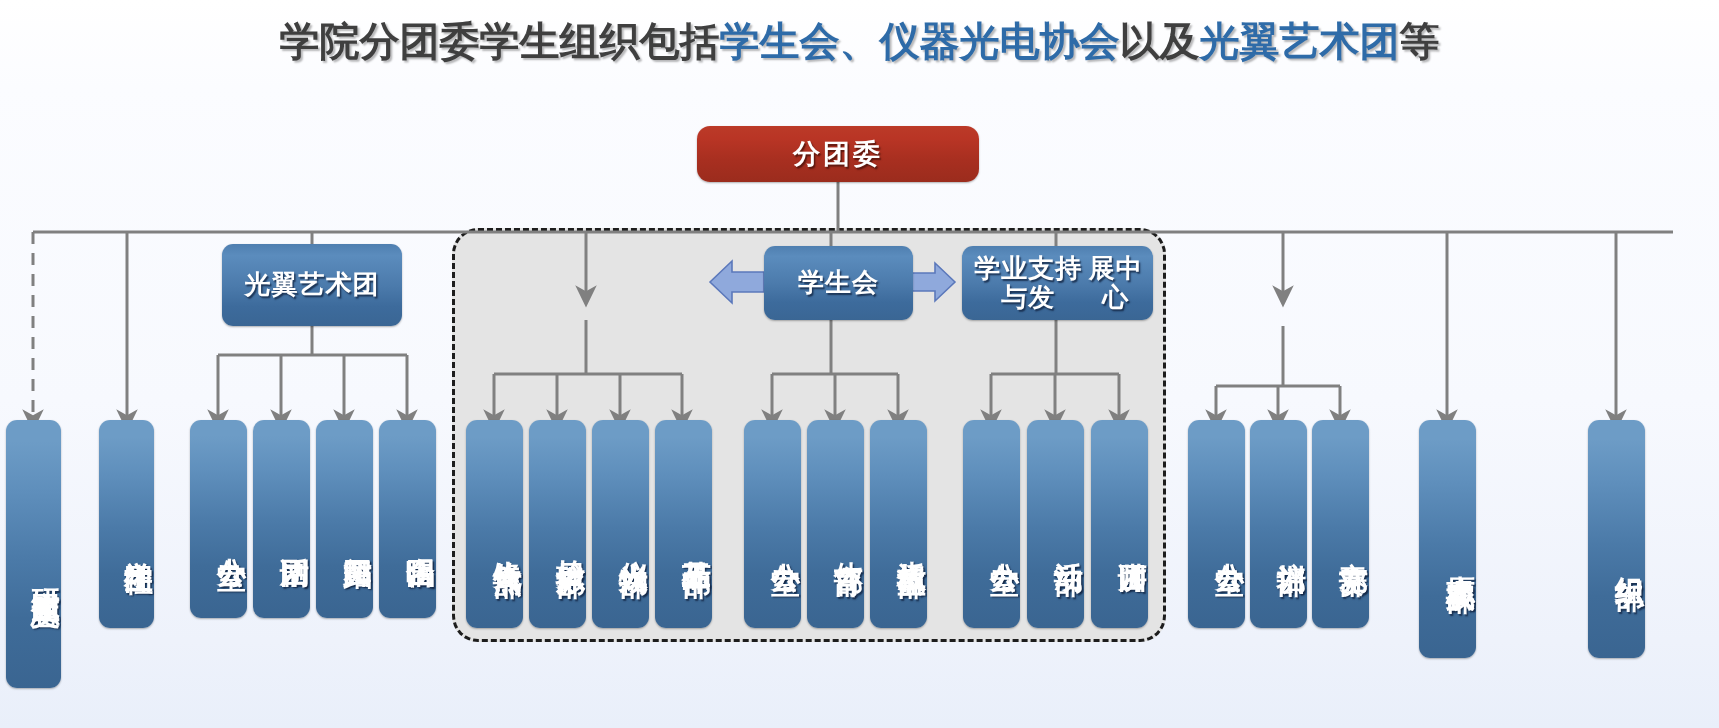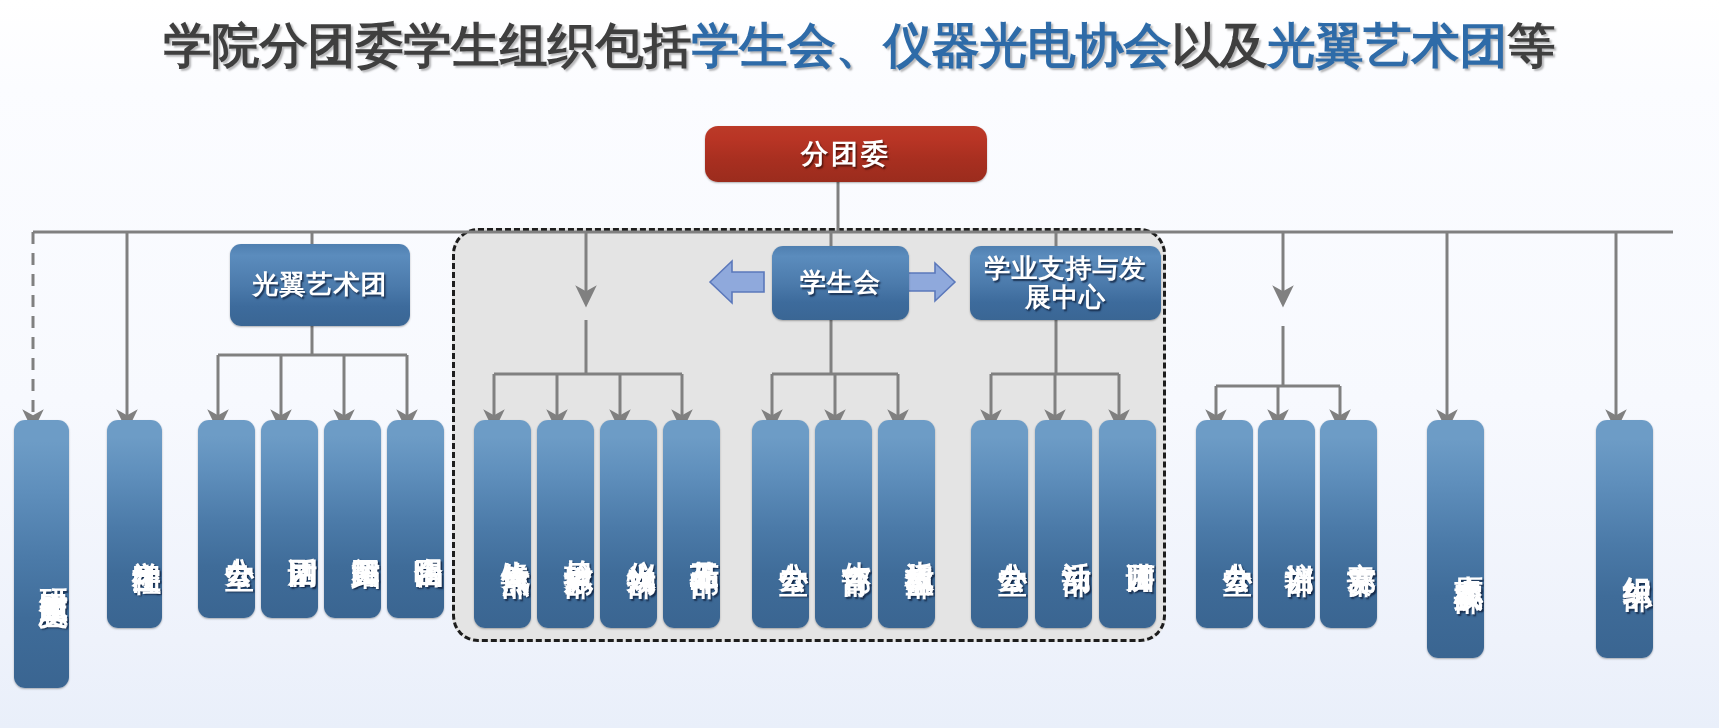--- a/index.html
+++ b/index.html
@@ -13,21 +13,21 @@
   }
   
   #canvas {
     position:absolute; left:0; top:0; width:1719px; height:728px;
     background:linear-gradient(to bottom,#ffffff 0%,#fbfcff 12%,#f7f9fe 55%,#eef2fb 88%,#e9effa 100%);
   }
   
   #title {
     position:absolute; left:0; top:14px; width:1719px;
     text-align:center;
-    font-size:48px; font-weight:bold;
+    font-size:40px; font-weight:bold;
     letter-spacing:0px;
     white-space:nowrap;
     color:#3f3f3f;
     text-shadow:2px 2px 2px rgba(0,0,0,0.28);
   }
   #title .hl { color:#2e6ba8; }
   
   #wires { position:absolute; left:0; top:0; width:1719px; height:728px; }
   
   .group-frame {
@@ -42,21 +42,20 @@
     border-radius:11px;
     color:#ffffff;
     font-weight:bold;
     display:flex; align-items:center; justify-content:center;
     text-align:center;
     background:linear-gradient(to bottom,#4f7fb0 0%,#5b8cbd 14%,#4b7aab 52%,#3d6b9c 76%,#3a6694 100%);
     box-shadow:0 1px 2px rgba(0,0,0,0.30);
     text-shadow:1.5px 1.5px 1.5px rgba(20,40,70,0.85);
     line-height:1.05;
     overflow:hidden;
-    margin-left:8px;
   }
   .node.root {
     background:linear-gradient(to bottom,#bb3a28 0%,#b93525 22%,#a82f20 60%,#9b2c1d 100%);
     text-shadow:1.5px 1.5px 1.5px rgba(70,18,10,0.8);
     border-radius:13px;
   }
   .node.l2 { font-size:26px; letter-spacing:1px; }
   .node.l2.two-line { line-height:1.12; padding:0 8px; }
   
   .node.leaf {
@@ -153,25 +152,25 @@
 
   <div class="node root" style="left:697px; top:126px; width:282px; height:56px; font-size:27px; letter-spacing:3px;">
     <span>分团委</span>
   </div>
 
   <div class="node l2" style="left:222px; top:244px; width:180px; height:82px;">
     <span>光翼艺术团</span>
   </div>
 
 
-  <div class="node l2" style="left:764px; top:246px; width:137px; height:74px;">
+  <div class="node l2" style="left:764px; top:246px; width:149px; height:74px;">
     <span>学生会</span>
   </div>
 
-  <div class="node l2 two-line" style="left:962px; top:246px; width:191px; height:74px; flex-direction:column;">
+  <div class="node l2 two-line" style="left:962px; top:246px; width:191px; height:74px; flex-direction:row;">
     <span>学业支持与发</span>
     <span>展中心</span>
   </div>
 
 
   <div class="node leaf" style="left:6px; top:420px; width:55px; height:268px;">
     <span>研究生团总支</span>
   </div>
 
   <div class="node leaf" style="left:99px; top:420px; width:55px; height:208px;">

